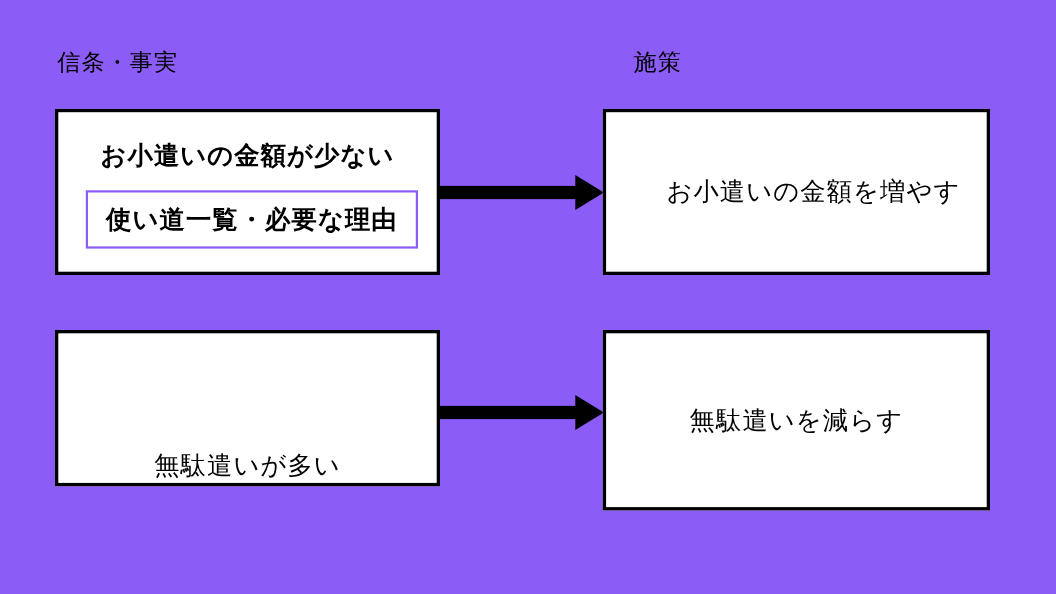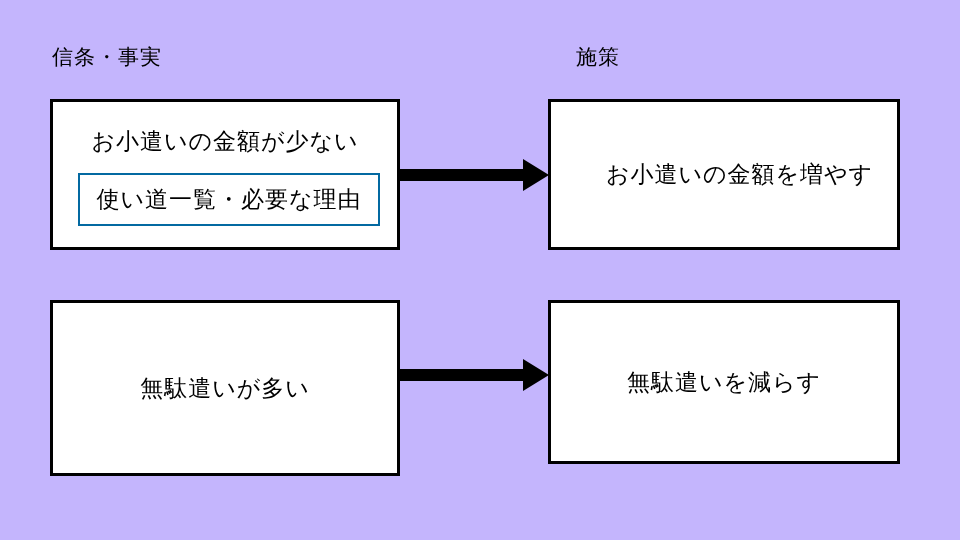--- a/index.html
+++ b/index.html
@@ -1,21 +1,21 @@
 <!DOCTYPE html>
 <html><head>
 <meta charset="utf-8">
 <style>
   * { margin: 0; padding: 0; box-sizing: border-box; }
   html, body { background: #ffffff; }
   .canvas {
     position: relative;
     width: 960px;
     height: 540px;
-    background: #c4b5fd;
+    background: #8b5cf6;
     color: #000000;
     font-family: "Liberation Serif", "DejaVu Serif", serif;
     overflow: hidden;
   }
   .col-heading {
     position: absolute;
     top: 43px;
     font-size: 21px;
     letter-spacing: 1px;
     white-space: nowrap;
@@ -32,38 +32,38 @@
     display: flex;
     align-items: center;
     justify-content: center;
   }
   .box-text {
     font-size: 23px;
     letter-spacing: 1px;
     white-space: nowrap;
   }
 
-  #belief-box-1 { left: 50px;  top: 99px;  width: 350px; height: 151px; }
+  #belief-box-1 { left: 50px;  top: 99px;  width: 350px; height: 151px; font-weight: bold; }
   #measure-box-1{ left: 548px; top: 99px;  width: 352px; height: 151px; padding-left: 31px; }
-  #belief-box-2 { left: 50px;  top: 300px; width: 350px; height: 176px; }
+  #belief-box-2 { left: 50px;  top: 300px; width: 350px; height: 142px; align-items: flex-end; }
   #measure-box-2{ left: 548px; top: 300px; width: 352px; height: 164px; }
 
   #belief-box-1 .belief-line {
     position: absolute;
     left: 0; right: 0;
     top: 24px;
     text-align: center;
   }
   .inner-box {
     position: absolute;
     left: 25px;
     top: 71px;
     width: 302px;
     height: 53px;
-    border: 2px solid #0369a1;
+    border: 2px solid #8b5cf6;
     display: flex;
     align-items: center;
     justify-content: center;
     background: #ffffff;
   }
 
   .arrow {
     position: absolute;
     left: 400px;
     width: 149px;

